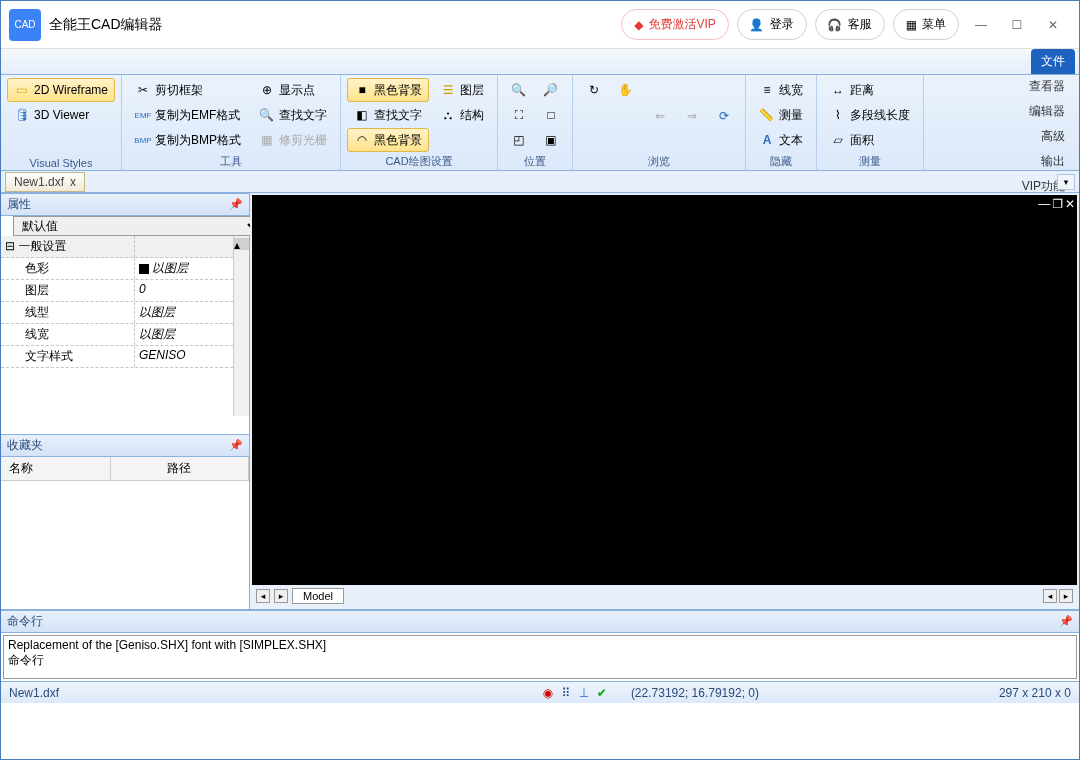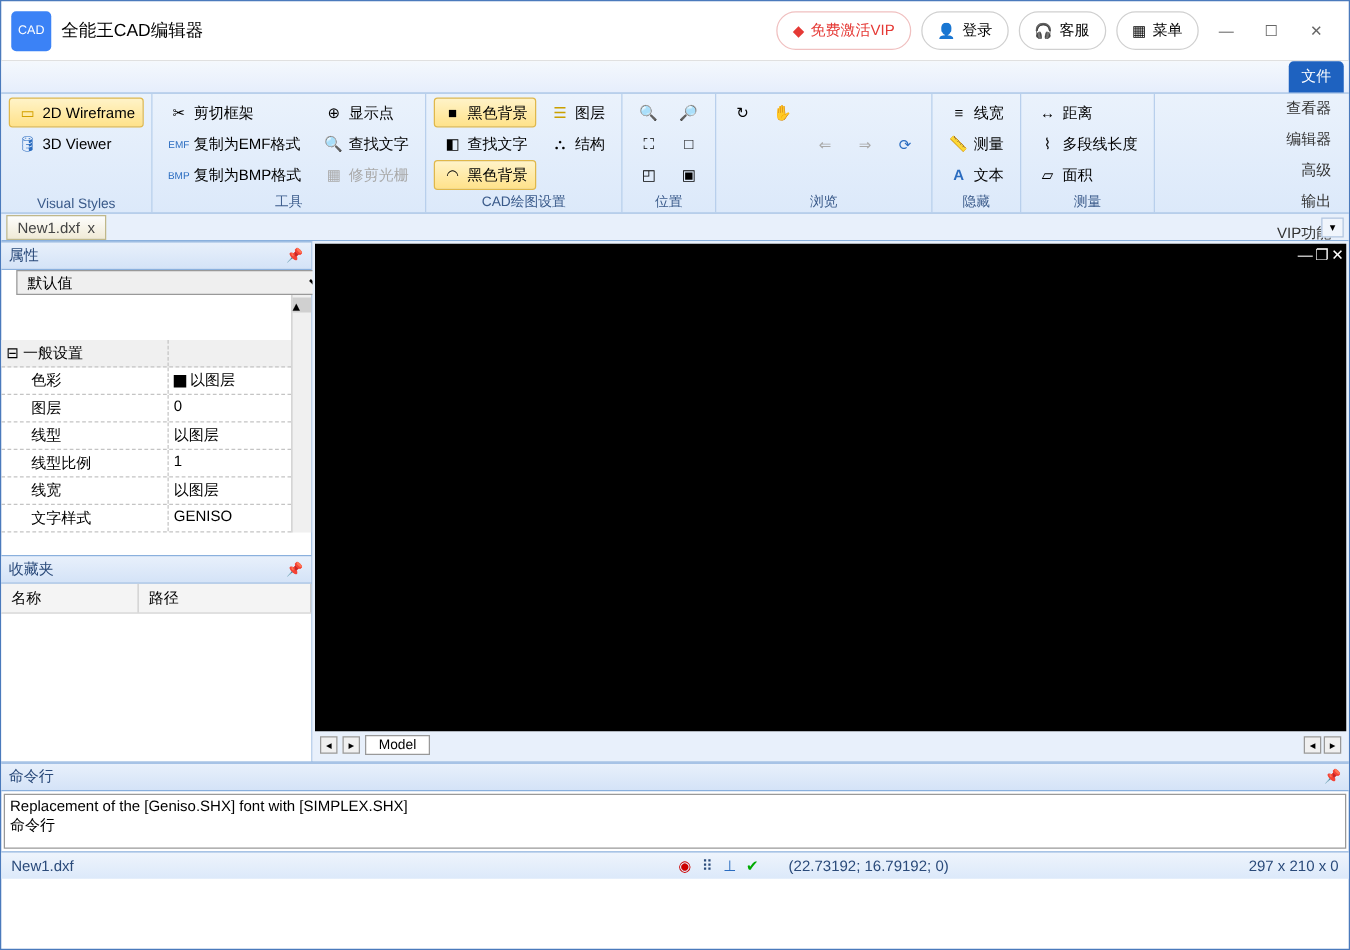--- a/index.html
+++ b/index.html
@@ -26,28 +26,28 @@
 .doc-tabs{height:22px;background:#e8f0fb;border-bottom:1px solid #8ab0dd;display:flex;align-items:center;padding:0 4px;}
 .doc-tab{background:linear-gradient(#fdfdfc,#f0ead6);border:1px solid #c0b88a;padding:2px 8px;font-size:11px;color:#444;cursor:pointer;display:flex;gap:6px;}
 .doc-right{margin-left:auto;width:18px;height:16px;border:1px solid #b0c4e0;background:#f0f5fc;cursor:pointer;display:flex;align-items:center;justify-content:center;font-size:9px;}
 .workarea{display:flex;height:416px;}
 .leftpanel{width:249px;display:flex;flex-direction:column;border-right:1px solid #8ab0dd;}
 .panel-hdr{background:linear-gradient(#e8f0fb,#d4e3f7);border:1px solid #8ab0dd;border-left:none;border-right:none;padding:2px 6px;color:#2a4a7a;display:flex;align-items:center;}
 .pin{margin-left:auto;font-size:11px;cursor:pointer;}
 .prop-select{width:100%;border:1px solid #999;padding:1px 4px;font-size:12px;margin-left:12px;}
 .prop-row{display:flex;border-bottom:1px dashed #c4c4c4;}
 .prop-k{width:134px;padding:2px 4px 2px 24px;border-right:1px dashed #c4c4c4;}
-.prop-v{flex:1;padding:2px 4px;}
+.prop-v{flex:1;padding:2px 4px;font-style:italic;}
 .prop-hdr-row{background:#f0f0f0;font-weight:normal;}
 .prop-hdr-row .prop-k{padding-left:4px;}
 .scroll-stub{width:16px;background:#f0f0f0;border-left:1px solid #ccc;}
 .prop-wrap{display:flex;flex:0 0 180px;}
-.prop-left{flex:1;margin-top:36px;}
+.prop-left{flex:1;}
 .fav-body{flex:1;background:#fff;}
-.fav-hdr-row{display:flex;background:#f4f4f4;border-bottom:1px solid #ccc;}
+.fav-hdr-row{display:flex;background:#f4f4f4;border-bottom:1px solid #ccc;gap:48px;}
 .fav-hdr-row div{padding:3px 8px;border-right:1px solid #ccc;}
 .canvas-wrap{flex:1;display:flex;flex-direction:column;background:#e8f0fb;padding:2px;}
 .canvas{flex:1;background:#000;position:relative;}
 .canvas-ctrl{position:absolute;top:2px;right:2px;color:#fff;font-size:11px;display:flex;gap:2px;}
 .canvas-ctrl span{cursor:pointer;}
 .model-tabs{height:22px;display:flex;align-items:center;padding:0 4px;gap:4px;}
 .scroll-h{width:14px;height:14px;border:1px solid #999;background:#f0f0f0;font-size:9px;display:flex;align-items:center;justify-content:center;cursor:pointer;}
 .model-tab{border:1px solid #999;background:#fff;padding:1px 10px;font-size:11px;cursor:pointer;}
 .cmd-panel{border-top:1px solid #8ab0dd;}
 .cmd-log{height:44px;border:1px solid #999;margin:2px;padding:2px 4px;background:#fff;overflow:hidden;font-size:12px;}
@@ -306,24 +306,20 @@
           </div>
         <div class="prop-row">
             <div class="prop-k">图层</div>
             <div class="prop-v">0</div>
           </div>
         <div class="prop-row">
             <div class="prop-k">线型</div>
             <div class="prop-v">以图层</div>
           </div>
         <div class="prop-row">
-            <div class="prop-k">线型比例</div>
-            <div class="prop-v">1</div>
-          </div>
-        <div class="prop-row">
             <div class="prop-k">线宽</div>
             <div class="prop-v">以图层</div>
           </div>
         <div class="prop-row">
             <div class="prop-k">文字样式</div>
             <div class="prop-v">GENISO</div>
           </div>
       </div>
       <div class="scroll-stub">
           <div style="background:#d0d0d0;height:12px;margin-top:2px">▴</div>

